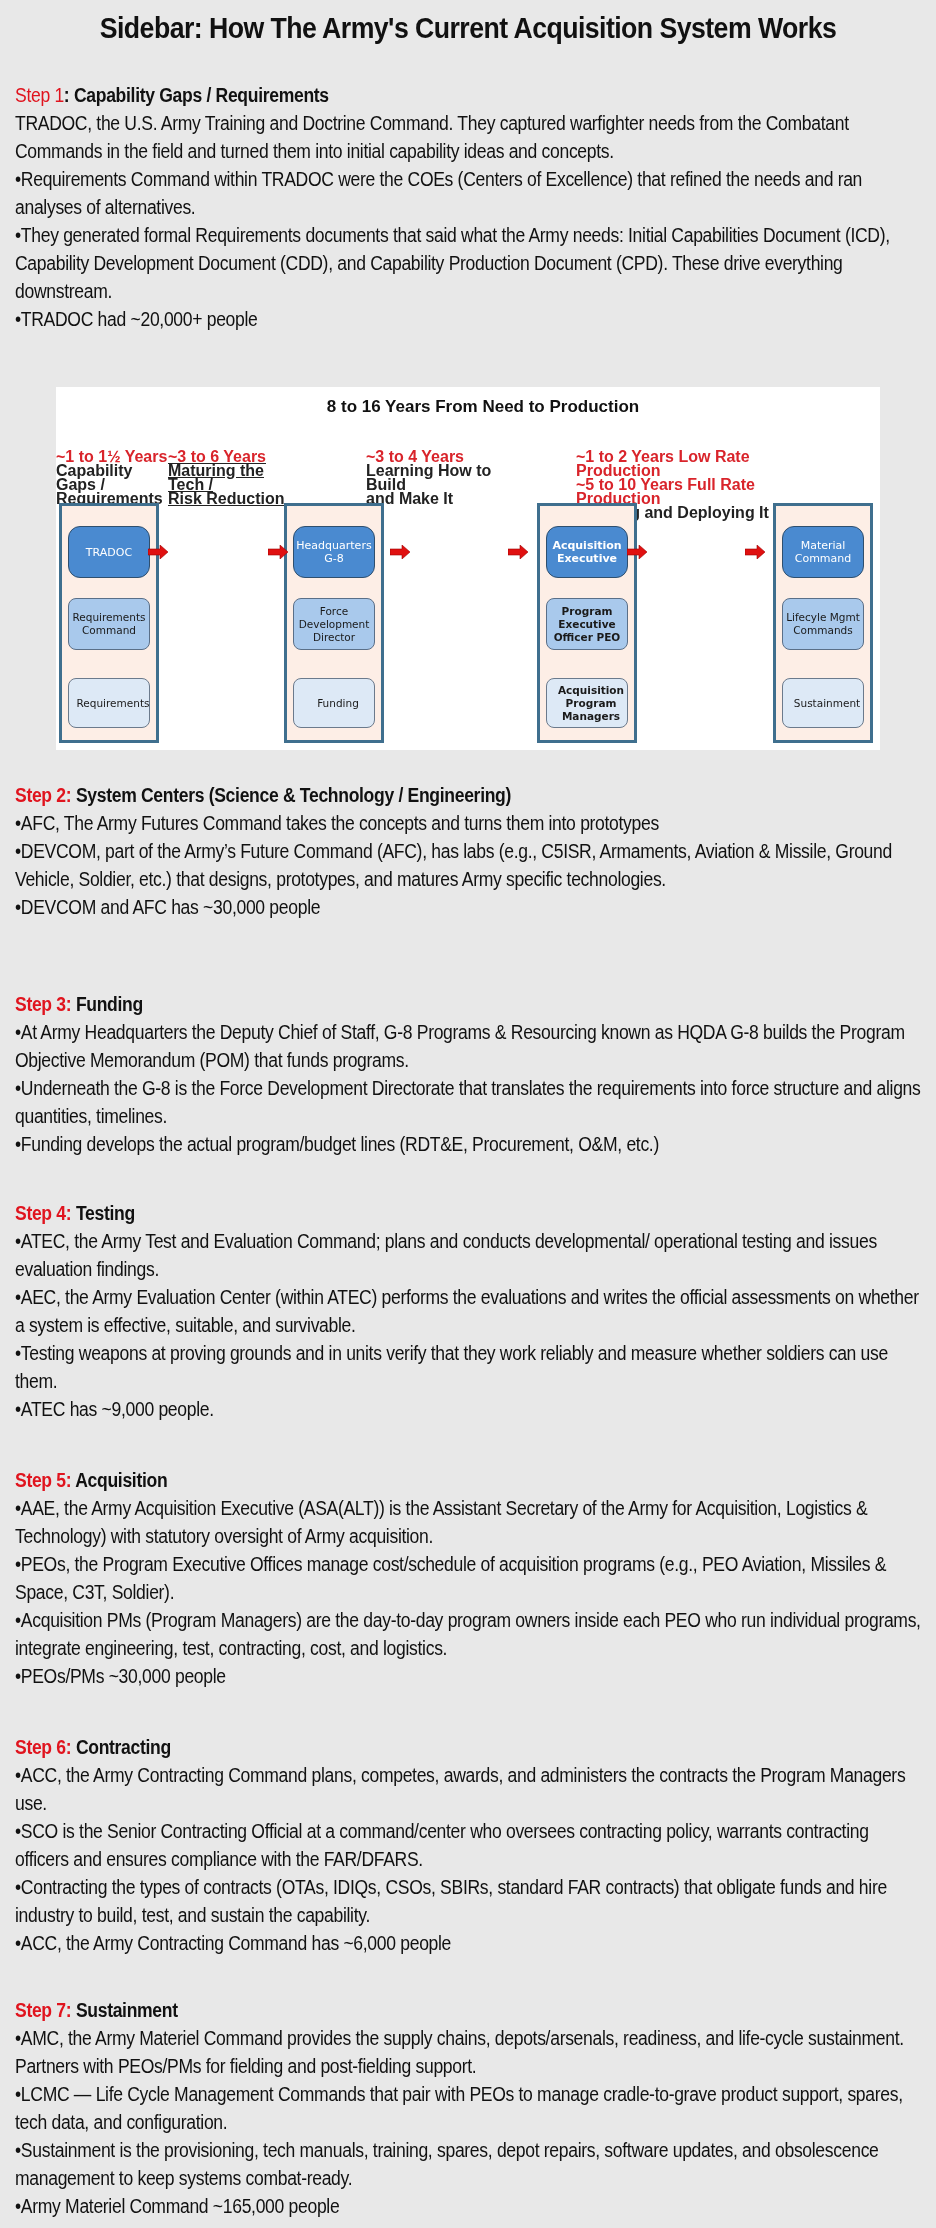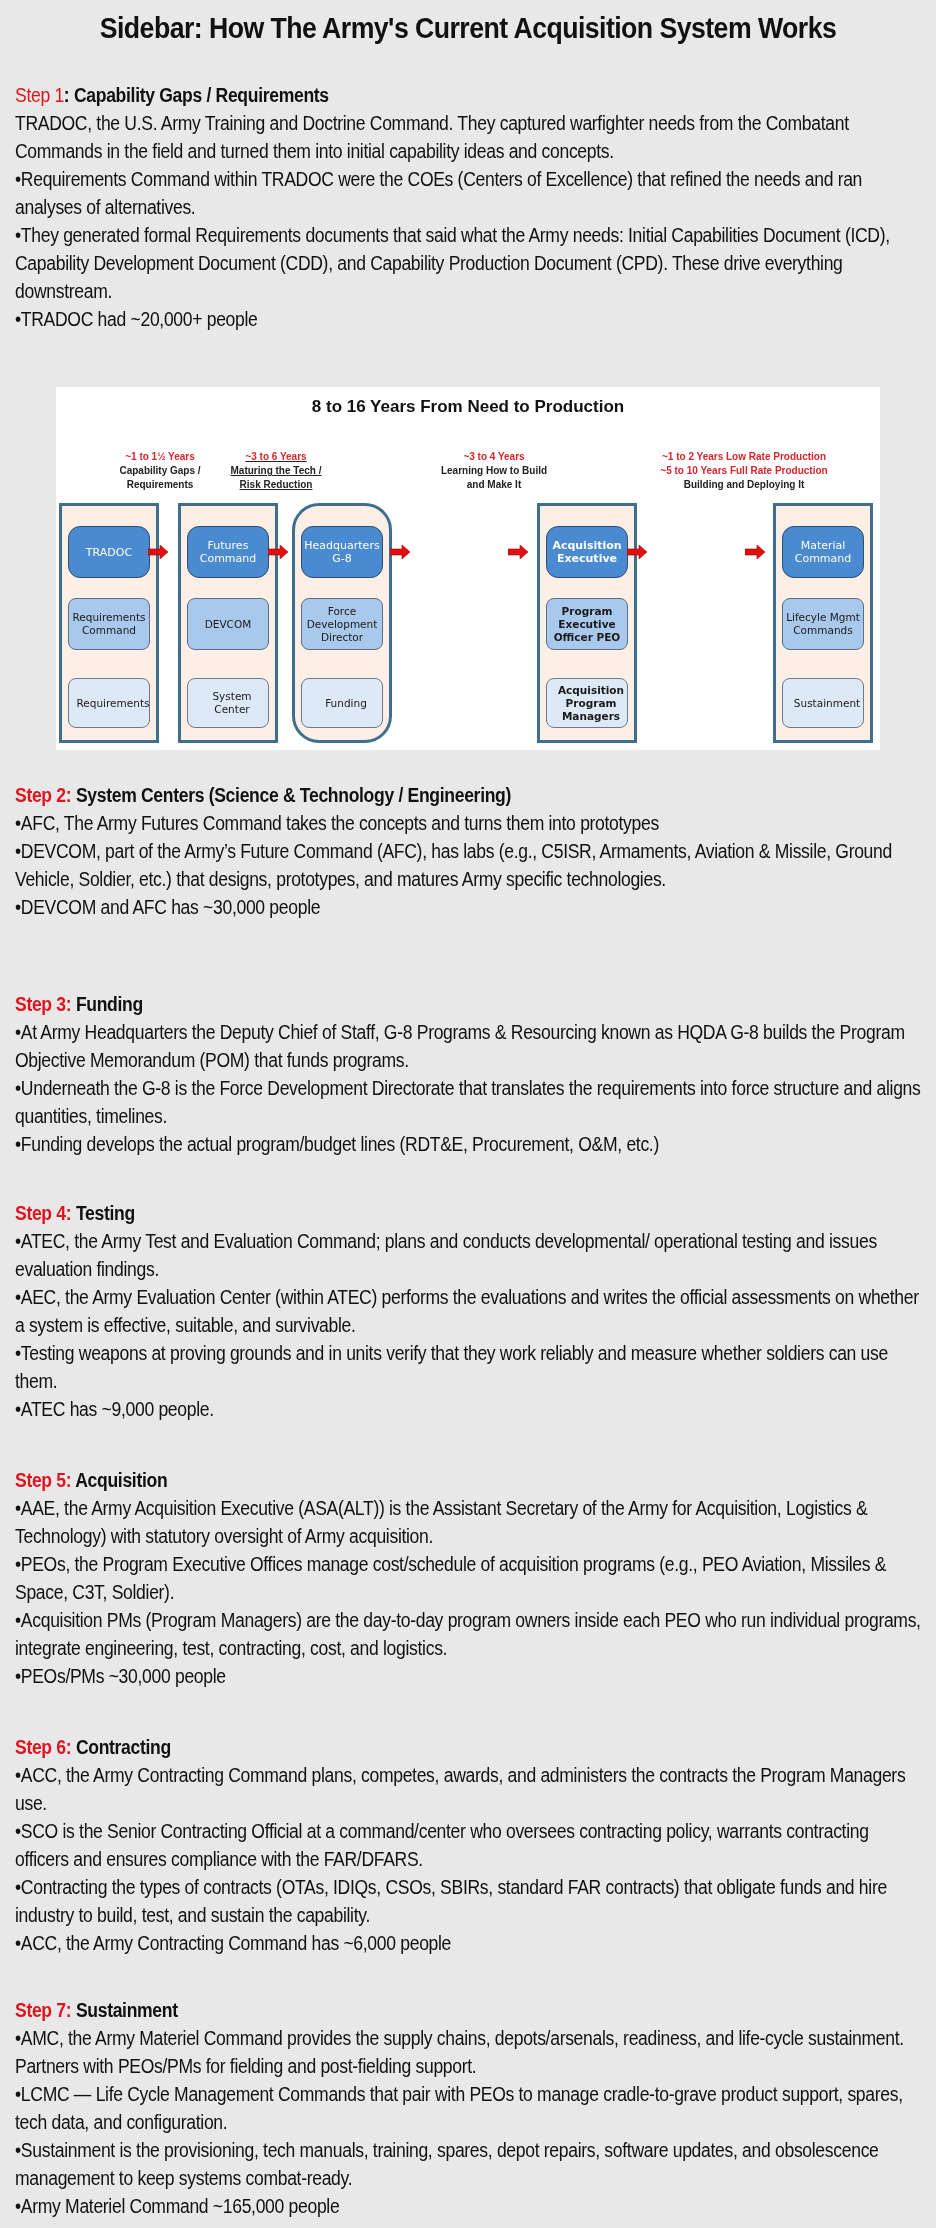--- a/index.html
+++ b/index.html
@@ -47,30 +47,30 @@
     width: 824px; height: 363px;
     background: #ffffff;
   }
   .diagram-title {
     position: absolute;
     left: 0; top: 10px; width: 100%;
     text-align: center;
     font-family: "Liberation Sans", sans-serif;
     font-weight: bold;
     font-size: 17px;
+    padding-left: 15px;
   }
   .phase-label {
     position: absolute;
-    text-align: center;
+    text-align: left;
     font-family: "Liberation Sans", sans-serif;
     font-weight: bold;
-    font-size: 10px;
+    font-size: 16px;
     line-height: 14px;
     color: #222;
-    margin-left: 48px;
   }
   .phase-label .years { color: #d9242b; }
   .col {
     position: absolute;
     top: 116px;
     width: 100px; height: 240px;
     background: #fdeee6;
     border: 3px solid #3f6f8e;
     box-sizing: border-box;
   }
@@ -152,26 +152,21 @@
     <div class="years">~1 to 2 Years Low Rate Production</div>
     <div class="years">~5 to 10 Years Full Rate Production</div>
     <div>Building and Deploying It</div>
   </div>
 
   <div class="col" style="left:3px;">
     <div class="box top">TRADOC</div>
     <div class="box mid">Requirements Command</div>
     <div class="box bot">Requirements</div>
   </div>
-  <div class="col" style="left:122px;">
-    <div class="box top">Futures Command</div>
-    <div class="box mid">DEVCOM</div>
-    <div class="box bot">System Center</div>
-  </div>
-  <div class="col" style="left:236px;border-radius:27px;">
+  <div class="col" style="left:228px;">
     <div class="box top">Headquarters G-8</div>
     <div class="box mid">Force Development Director</div>
     <div class="box bot">Funding</div>
   </div>
   <div class="col" style="left:481px;font-weight:bold;">
     <div class="box top">Acquisition Executive</div>
     <div class="box mid">Program Executive Officer PEO</div>
     <div class="box bot">Acquisition Program Managers</div>
   </div>
   <div class="col" style="left:717px;">

